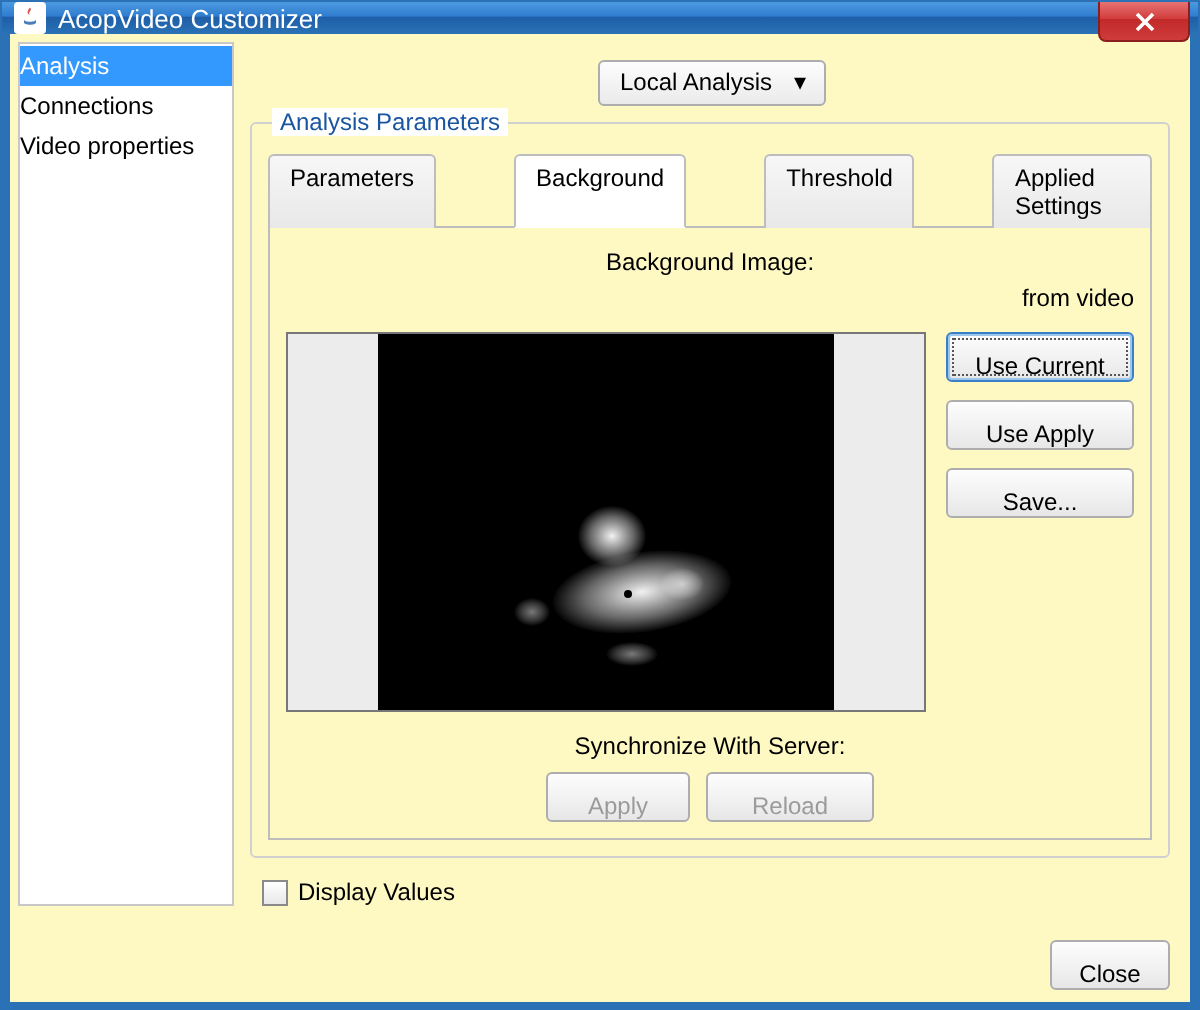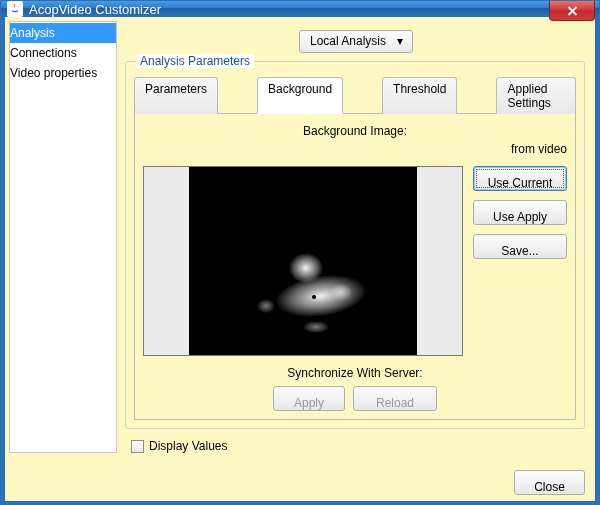--- a/index.html
+++ b/index.html
@@ -201,21 +201,21 @@
     border: 1px solid #8a8a8a;
     background: linear-gradient(#fff,#e8e8e8);
     margin-right: 5px;
     cursor: pointer;
   }
   .footer-row {
     display: flex;
     justify-content: flex-end;
     padding: 6px 6px 2px;
   }
-  .footer-row .btn { width: 71px; margin-top: 11px; }
+  .footer-row .btn { width: 60px; margin-top: 11px; }
 </style>
 </head>
 <body>
 
 <div class="window">
   <div class="titlebar">
     <span class="java-icon">
       <svg viewBox="0 0 16 16">
           <path d="M4 9c0 2 8 2 8 0v2c0 2-8 2-8 0z" fill="#4a7ebb"></path>
           <path d="M8 1c2 2-2 3 0 5-3-1-1-4 0-5z" fill="#d9534f"></path>

